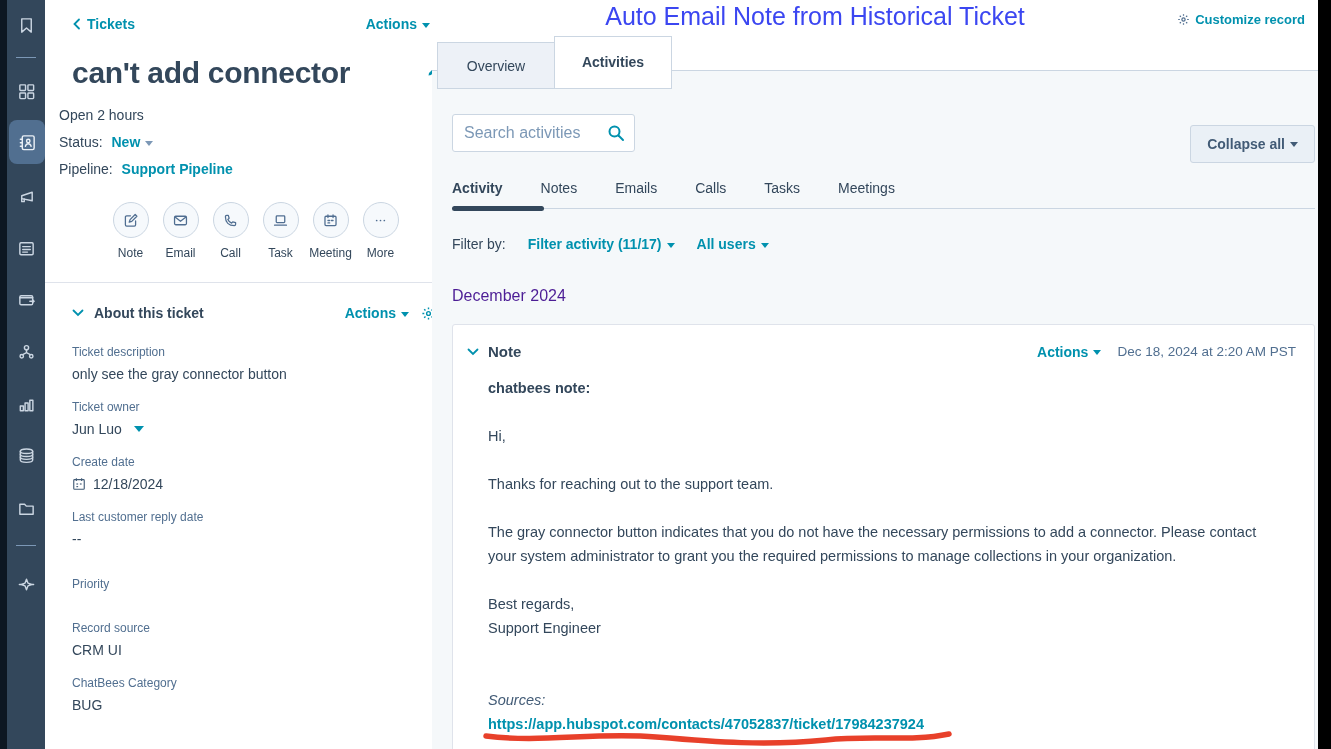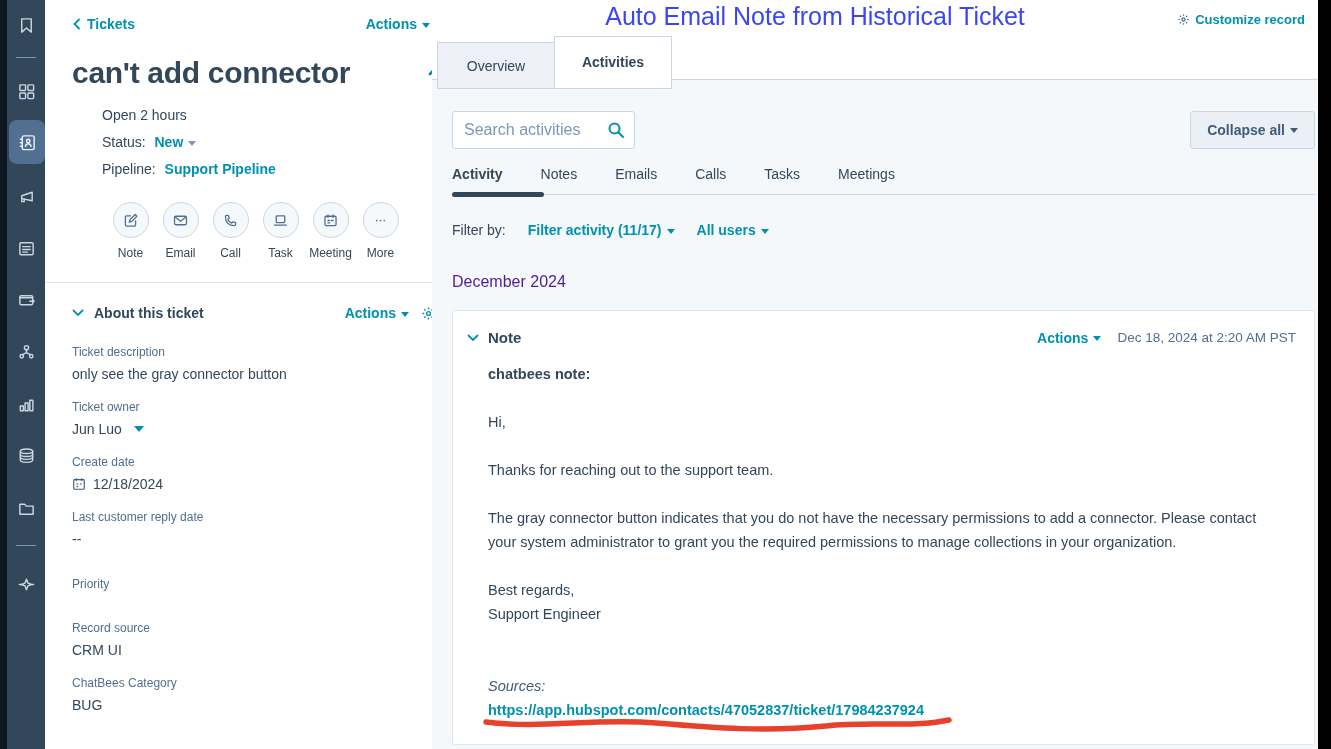--- a/index.html
+++ b/index.html
@@ -19,52 +19,52 @@
   
   .panel { position:absolute; left:45px; top:0; width:422px; height:749px; background:#fff; border-right:1px solid #cbd6e2; }
   .panel-head { display:flex; justify-content:space-between; align-items:center; padding:16px 36px 0 27px; }
   .lnk { color:#0091ae; font-weight:700; font-size:14px; cursor:pointer; }
   .back { display:flex; align-items:center; gap:5px; }
   .caret { display:inline-block; width:0; height:0; border-left:4px solid transparent; border-right:4px solid transparent; border-top:5px solid #0091ae; margin-left:5px; vertical-align:middle; }
   .caret.gray { border-top-color:#7c98b6; }
   .caret.slate { border-top-color:#425b76; }
   .ticket-title-row { display:flex; justify-content:space-between; align-items:flex-start; padding:24px 24px 0 27px; }
   .ticket-title { font-size:30px; font-weight:700; letter-spacing:-0.3px; }
-  .meta { padding:12px 27px 0 21px; font-size:14px; line-height:26px;margin-left:36px; }
+  .meta { padding:12px 27px 0 14px; font-size:14px; line-height:26px; }
   .meta .row { margin-bottom:1px; }
   .qa-row { display:flex; justify-content:center; gap:14px; margin-top:20px; }
   .qa { width:36px; display:flex; flex-direction:column; align-items:center; cursor:pointer; }
   .qa-circle { width:36px; height:36px; border-radius:50%; border:1px solid #cbd6e2; background:#f6f9fc; display:flex; align-items:center; justify-content:center; }
   .qa-circle svg { stroke:#506e91; fill:none; stroke-width:1.5; stroke-linecap:round; stroke-linejoin:round; }
   .qa-label { font-size:12px; color:#33475b; margin-top:8px; white-space:nowrap; }
   .panel-divider { border-bottom:1px solid #dfe3eb; margin-top:22px; }
   .about-head { display:flex; justify-content:space-between; align-items:center; padding:22px 30px 0 27px; }
   .about-title { font-size:14px; font-weight:700; margin-left:10px; }
   .about-right { display:flex; align-items:center; gap:12px; }
   .fields { padding:24px 30px 0 27px; }
   .f-label { font-size:12px; color:#516f90; margin-bottom:7px; }
   .f-value { font-size:14px; color:#33475b; margin-bottom:18px; display:flex; align-items:center; gap:7px; }
   .f-value.empty { margin-bottom:30px; }
 
   
   .main { position:absolute; left:432px; top:0; width:886px; height:749px; background:#f5f8fa; }
-  .main-header { position:relative; height:80px; background:#fff; border-bottom:1px solid #cbd6e2; }
+  .main-header { position:relative; height:71px; background:#fff; border-bottom:1px solid #cbd6e2; }
   .anno-title { position:absolute; left:383px; top:2px; transform:translateX(-50%); font-size:25px; color:#3b46f1; white-space:nowrap; }
   .customize { position:absolute; right:13px; top:12px; display:flex; align-items:center; gap:5px; font-size:13px; font-weight:700; color:#0091ae; cursor:pointer; }
   .tabs { position:absolute; left:5px; top:36px; display:flex; align-items:flex-end; z-index:2; }
   .tab { width:118px; text-align:center; font-size:14px; cursor:pointer; border:1px solid #cbd6e2; }
   .tab.inactive { height:47px; background:#edf1f7; line-height:46px; color:#33475b; }
   .tab.active { height:53px; background:#fff; line-height:50px; font-weight:700; margin-left:-1px; }
   .main-content { padding:31px 3px 0 20px; }
   .search-row { display:flex; justify-content:space-between; align-items:center; }
   .search-box { position:relative; width:183px; }
   .search-box input { width:183px; height:38px; border:1px solid #cbd6e2; border-radius:3px; padding:0 34px 0 11px; font-size:16px; color:#33475b; font-family:"Liberation Sans",sans-serif; outline:none; background:#fff; }
   .search-box input::placeholder { color:#7c98b6; }
   .search-ic { position:absolute; right:10px; top:10px; }
-  .btn-secondary { height:38px; padding:0 16px; background:#eaf0f6; border:1px solid #cbd6e2; border-radius:3px; font-size:14px; font-weight:700; color:#425b76; display:flex; align-items:center; cursor:pointer; }
+  .btn-secondary { height:38px; padding:0 16px; background:#eaf0f6; border:1px solid #cbd6e2; border-radius:3px; font-size:14px; font-weight:700; color:#425b76; display:flex; align-items:center; cursor:pointer;margin-top:23px; }
   .act-tabs { display:flex; gap:38px; margin-top:17px; font-size:14px; }
   .act-tab { cursor:pointer; padding-bottom:2px; }
   .act-tab.on { font-weight:700; }
   .act-underline { position:relative; margin-top:10px; border-top:1px solid #cbd6e2; }
   .act-underline .bar { position:absolute; left:0; top:-3px; width:92px; height:5px; border-radius:3px; background:#33475b; }
   .filter-row { display:flex; align-items:center; gap:10px; margin-top:27px; font-size:14px;text-align:right; }
   .filter-item { margin-left:12px; }
   .date-group { margin-top:35px; font-size:16px; color:#4c1d95; }
 
   .note-card { position:relative; margin-top:19px; margin-right:0; background:#fff; border:1px solid #dfe3eb; border-radius:3px; min-height:435px; padding:18px 18px 0 14px; }

